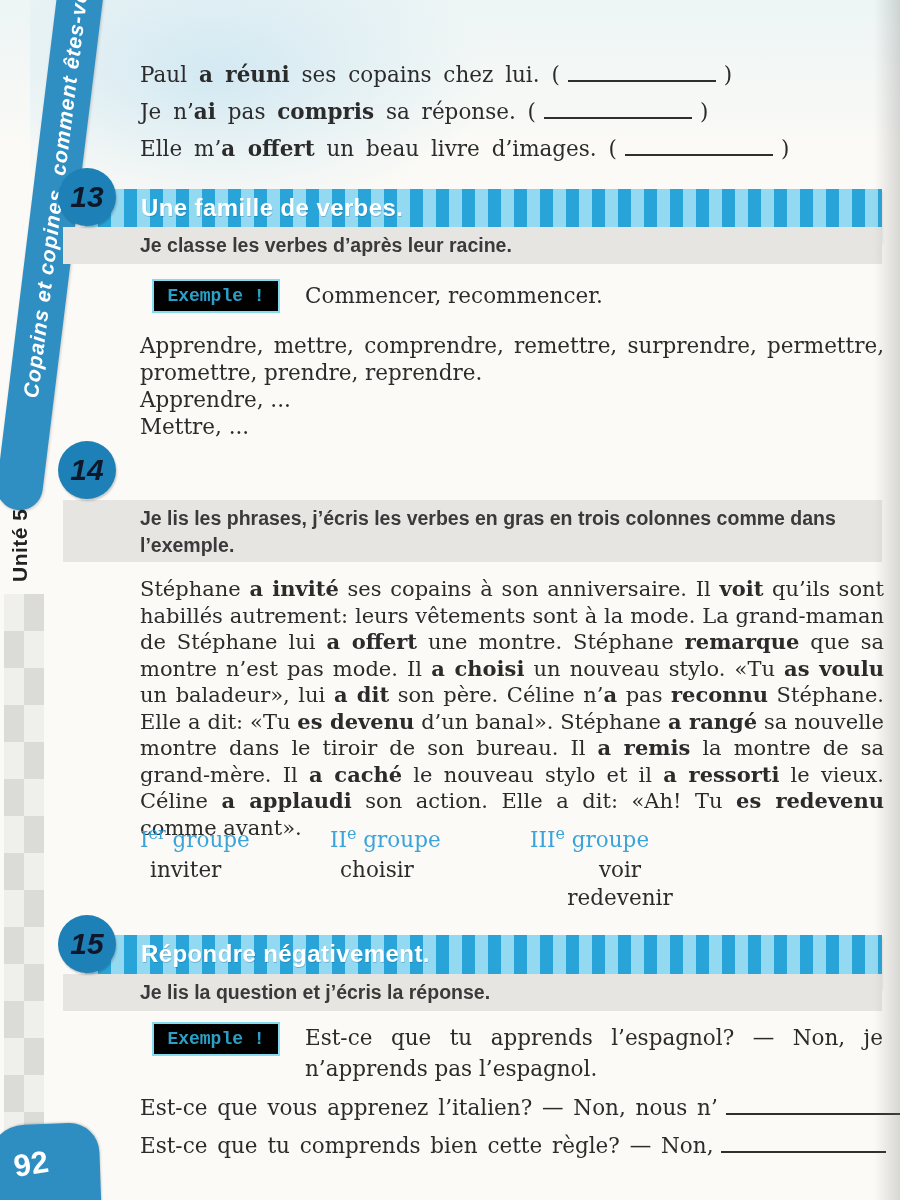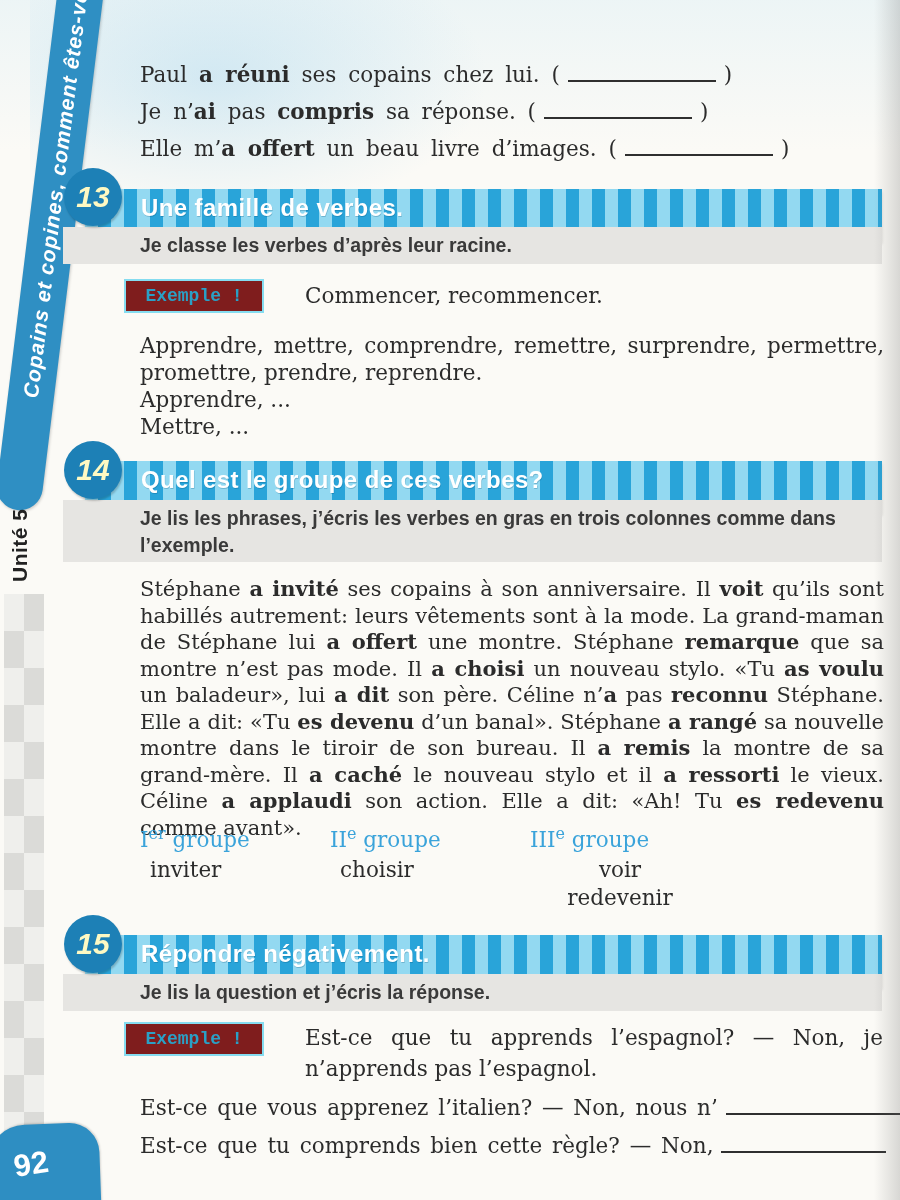--- a/index.html
+++ b/index.html
@@ -37,29 +37,29 @@
   .page-tab .num { position:absolute; left:26px; top:22px;
     font:700 31px "Liberation Sans", sans-serif; color:#fff; transform:rotate(-7deg); }
 
   
   .banner { position:absolute; left:85px; width:797px; height:52px;
     background:repeating-linear-gradient(90deg, #93d9f1 0 13px, #29a4d9 13px 26px);
     box-shadow:0 3px 3px rgba(0,0,0,0.15); }
   .banner .title { color:#fff; font-family:"Liberation Sans", sans-serif; font-weight:700;
     font-size:24px; letter-spacing:0.4px; padding-left:56px; line-height:38px;
     white-space:nowrap; text-shadow:0.5px 1px 0 rgba(0,70,110,0.25); }
-  .badge { position:absolute; left:64px; width:58px; height:58px; border-radius:50%;
-    background:#1d80b6; color:#fef9c3; font:italic 700 30px "Liberation Sans", sans-serif;
+  .badge { position:absolute; left:58px; width:58px; height:58px; border-radius:50%;
+    background:#1d80b6; color:#0f172a; font:italic 700 30px "Liberation Sans", sans-serif;
     display:flex; align-items:center; justify-content:center; z-index:3;
     box-shadow:1px 2px 2px rgba(0,0,0,0.2); }
   .strip { position:absolute; left:63px; width:819px; background:#e6e5e2; color:#3a3a3a;
     font-family:"Liberation Sans", sans-serif; font-weight:700; font-size:19.5px;
     padding-left:77px; box-sizing:border-box; }
-  .exemple-box { position:absolute; left:124px; width:140px; height:34px;
-    background:#7f1d1d; border:2px solid #85dcf0; color:#2aa0c6;
+  .exemple-box { position:absolute; left:152px; width:128px; height:34px;
+    background:#000000; border:2px solid #85dcf0; color:#2aa0c6;
     font-family:"Liberation Mono", monospace; font-weight:700; font-size:18px;
     display:flex; align-items:center; justify-content:center; box-sizing:border-box; }
 
   
   .text-line { position:absolute; font-size:21.5px; white-space:nowrap; word-spacing:5px; }
   .blank { display:inline-block; border-bottom:2px solid #2f2f2f; height:3px;
     margin:0 8px; vertical-align:baseline; }
   b { font-weight:700; }
   sup { font-size:16px; vertical-align:super; }
   .serif-block { position:absolute; left:140px; width:744px; font-size:21.5px; line-height:27px; }
@@ -107,23 +107,20 @@
   <div class="exemple-box" style="top:279px;">Exemple !</div>
   <div class="example-text" style="left:305px; top:283px;">Commencer, recommencer.</div>
 
   <div class="serif-block" style="top:332px;">
     <div class="justify">Apprendre, mettre, comprendre, remettre, surprendre, permettre, promettre, prendre, reprendre.</div>
     <div>Apprendre, ...</div>
     <div>Mettre, ...</div>
   </div>
 
   <div class="badge" style="top:441px;">14</div>
-  <div class="banner" style="top:461px;">
-    <div class="title">Quel est le groupe de ces verbes?</div>
-  </div>
   <div class="strip" style="top:500px; height:62px; line-height:27px; padding-top:5px;">Je lis les phrases, j’écris les verbes en gras en trois colonnes comme dans l’exemple.</div>
 
   <div class="paragraph" style="top:576px;"><span>Stéphane </span><b>a invité</b><span> ses copains à son anniversaire. Il </span><b>voit</b><span> qu’ils sont habillés autrement: leurs vêtements sont à la mode. La grand-maman de Stéphane lui </span><b>a offert</b><span> une montre. Stéphane </span><b>remarque</b><span> que sa montre n’est pas mode. Il </span><b>a choisi</b><span> un nouveau stylo. «Tu </span><b>as voulu</b><span> un baladeur», lui </span><b>a dit</b><span> son père. Céline n’</span><b>a</b><span> pas </span><b>reconnu</b><span> Stéphane. Elle a dit: «Tu </span><b>es devenu</b><span> d’un banal». Stéphane </span><b>a rangé</b><span> sa nouvelle montre dans le tiroir de son bureau. Il </span><b>a remis</b><span> la montre de sa grand-mère. Il </span><b>a caché</b><span> le nouveau stylo et il </span><b>a ressorti</b><span> le vieux. Céline </span><b>a applaudi</b><span> son action. Elle a dit: «Ah! Tu </span><b>es redevenu</b><span> comme avant».</span></div>
 
   <div class="groups">
     <div class="g12">
       <div class="group-header"><span>I</span><sup>er</sup><span> groupe</span></div>
       <div class="group-items">
           <div>inviter</div>
         </div>

